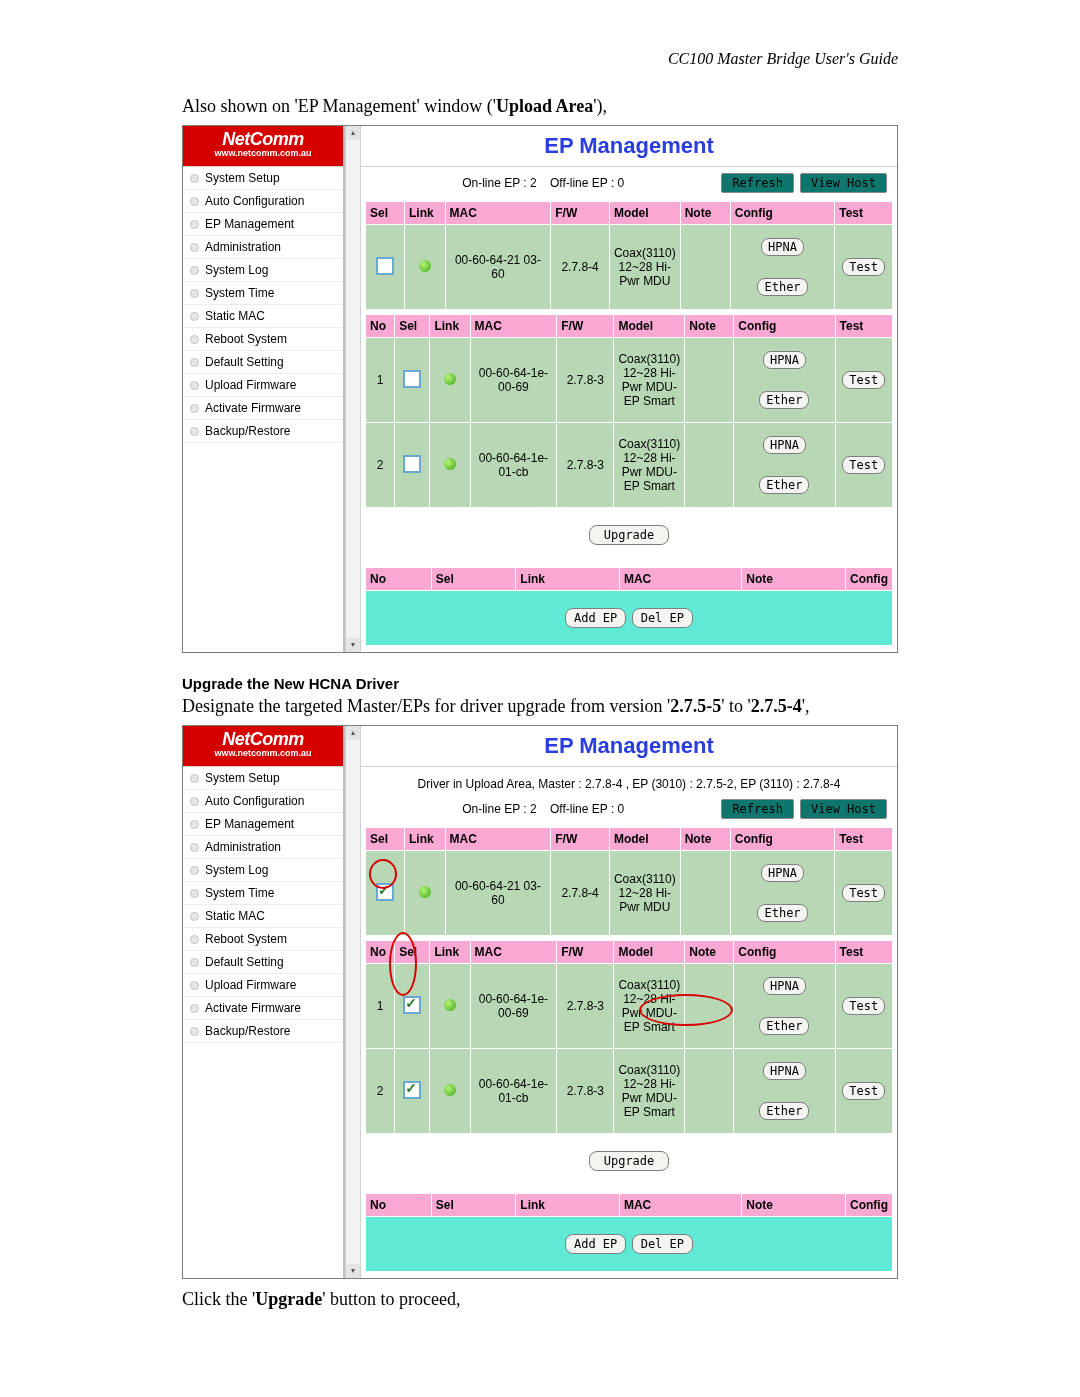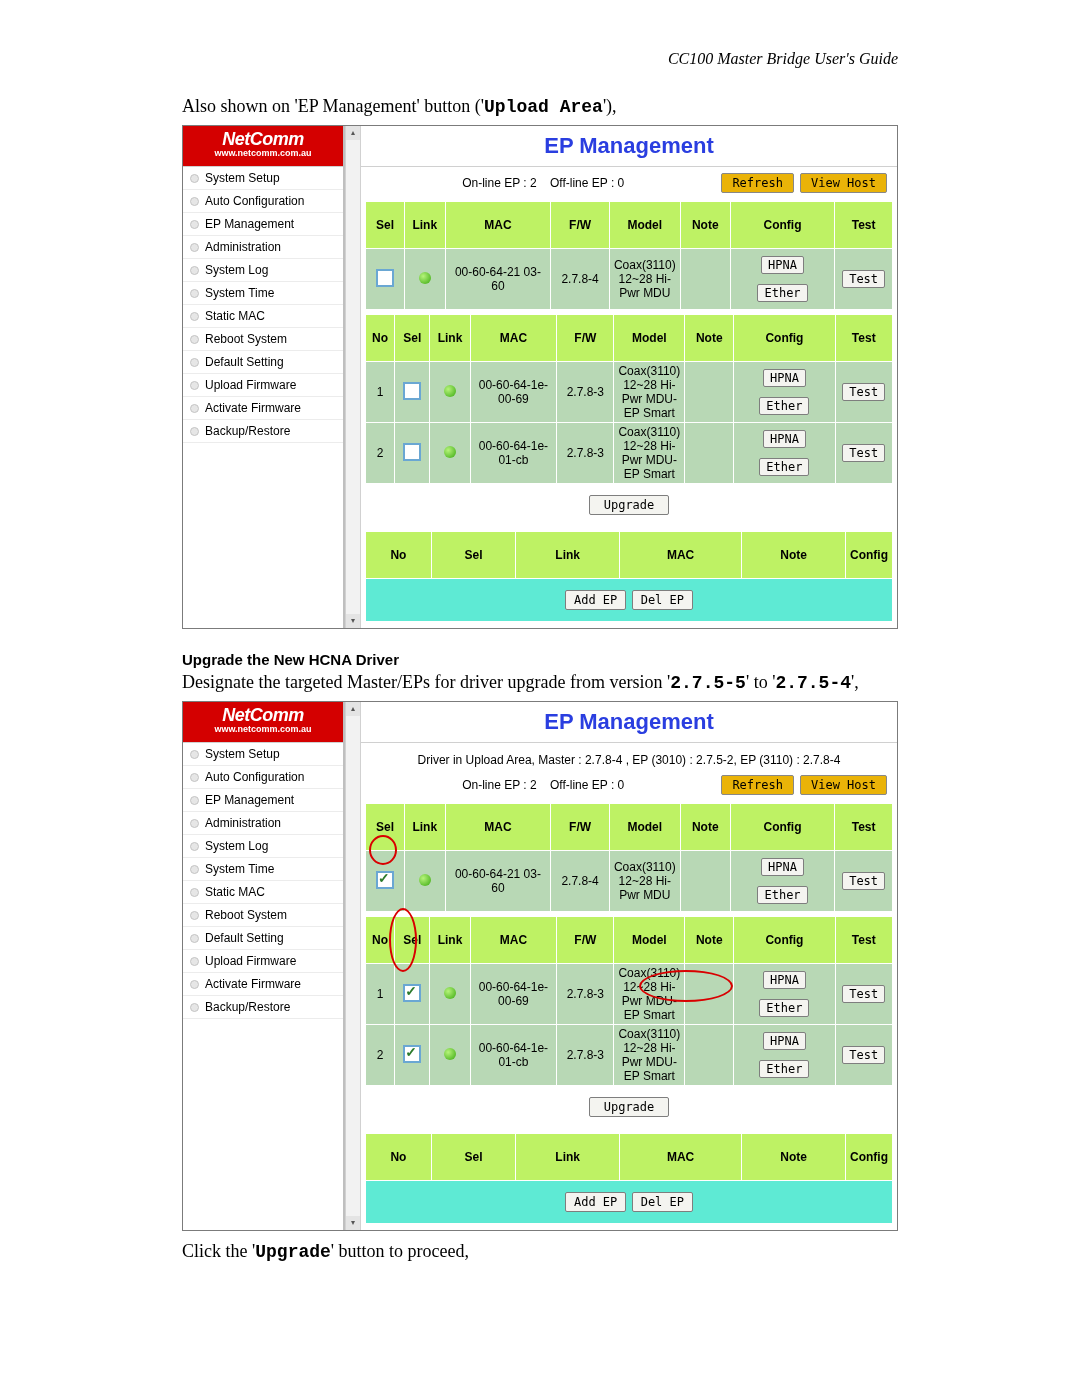--- a/index.html
+++ b/index.html
@@ -18,21 +18,21 @@
   .header-right {
     text-align: right;
     font-style: italic;
     font-size: 16px;
     margin-bottom: 28px;
   }
   .para {
     font-size: 18px;
     margin: 4px 0 8px 0;
   }
-  .bold { font-weight: bold; font-family: Liberation Mono, monospace; }
+  .bold { font-weight: bold; }
   .section-head {
     font-family: Arial, Helvetica, sans-serif;
     font-size: 15px;
     font-weight: bold;
     margin-top: 22px;
   }
 
   
   .shot {
     display: flex;
@@ -120,37 +120,37 @@
   }
   .info-row2 {
     display:flex;
     align-items:center;
     padding: 6px 10px 8px 10px;
   }
   .btn {
     font-family: monospace;
     font-size: 12px;
     padding: 2px 10px;
-    background: #eab308;
+    background: #0f766e;
     border: 1px solid #888;
     border-radius: 2px;
     margin-left: 6px;
   }
   .tbl {
     width: calc(100% - 8px);
     margin: 0 4px;
     border-collapse: collapse;
     font-size: 12px;
   }
   .tbl th {
-    background: #bef264;
+    background: #f9a8d4;
     border: 1px solid #fff;
     font-weight: bold;
-    padding: 16px 4px;
-    text-align: center;
+    padding: 4px 4px;
+    text-align: left;
   }
   .tbl td {
     background: #b8d8b5;
     border: 1px solid #fff;
     padding: 2px 4px;
     text-align: center;
     vertical-align: middle;
   }
   .chk {
     display:inline-block;
@@ -169,22 +169,22 @@
     width:12px; height:12px;
     border-radius:50%;
     background: radial-gradient(circle at 35% 35%, #b6f47a, #38a80f);
   }
   .sbtn {
     font-family: monospace;
     font-size: 12px;
     padding: 1px 6px;
     background: #f4f4f0;
     border: 1px solid #7e7e7e;
-    border-radius: 2px;
-    margin: 5px 1px;
+    border-radius: 8px;
+    margin: 11px 1px;
     display:inline-block;
   }
   .upgrade-row td {
     background:#fff;
     padding: 6px 4px;
   }
   .ep-ctrl-row td { background:#5eead4; padding: 6px 4px; }
 
   .redcircle {
     border: 2px solid #d90000;
@@ -209,21 +209,21 @@
     margin-top:6px;
   }
 </style>
 </head>
 <body>
 
 <div class="page">
   <div class="header-right">CC100 Master Bridge User's Guide</div>
 
   <p class="para">
-    <span>Also shown on 'EP Management' button ('</span><span class="bold">Upload Area</span><span>'),</span>
+    <span>Also shown on 'EP Management' window ('</span><span class="bold">Upload Area</span><span>'),</span>
   </p>
 
   <div class="shot">
     <div class="sidebar">
       <div class="logo">
         <div class="brand">NetComm</div>
         <div class="sub">www.netcomm.com.au</div>
       </div>
       <div class="nav">
         <div class="nav-item">System Setup</div>

